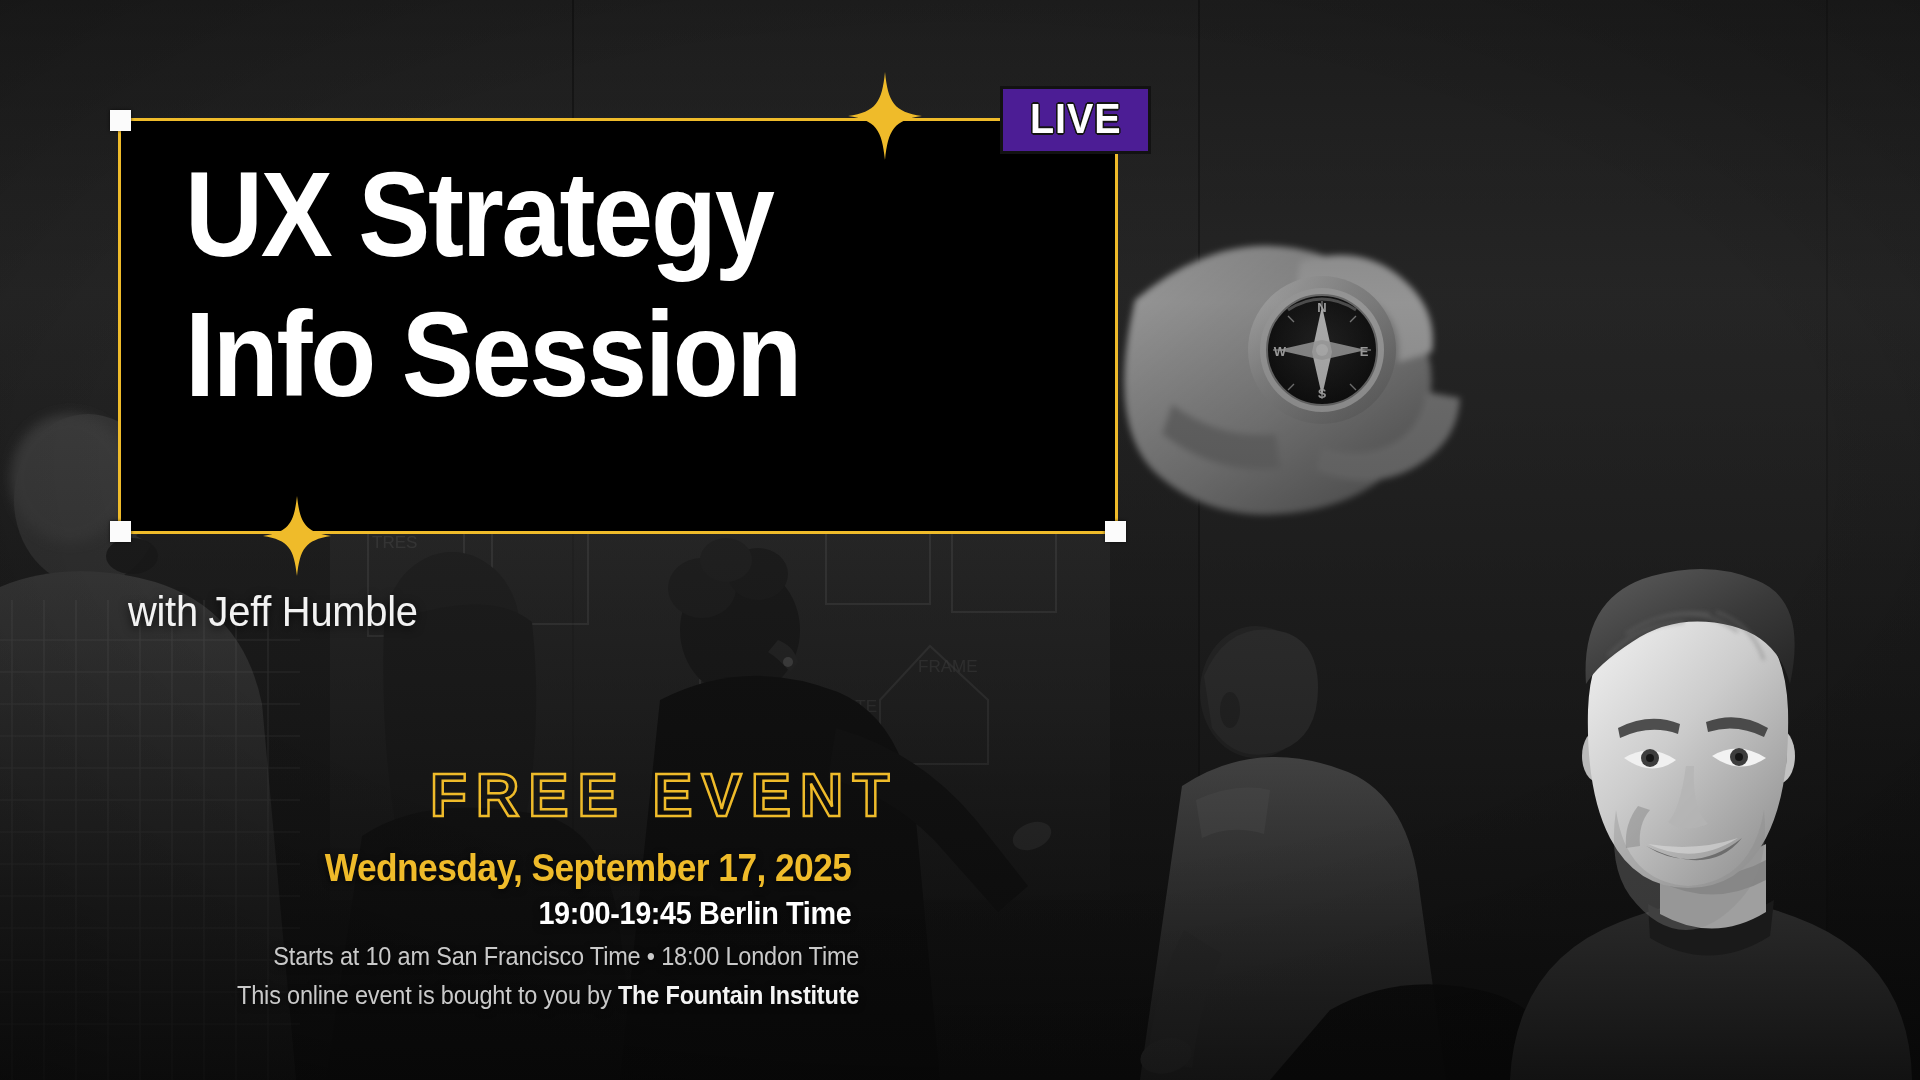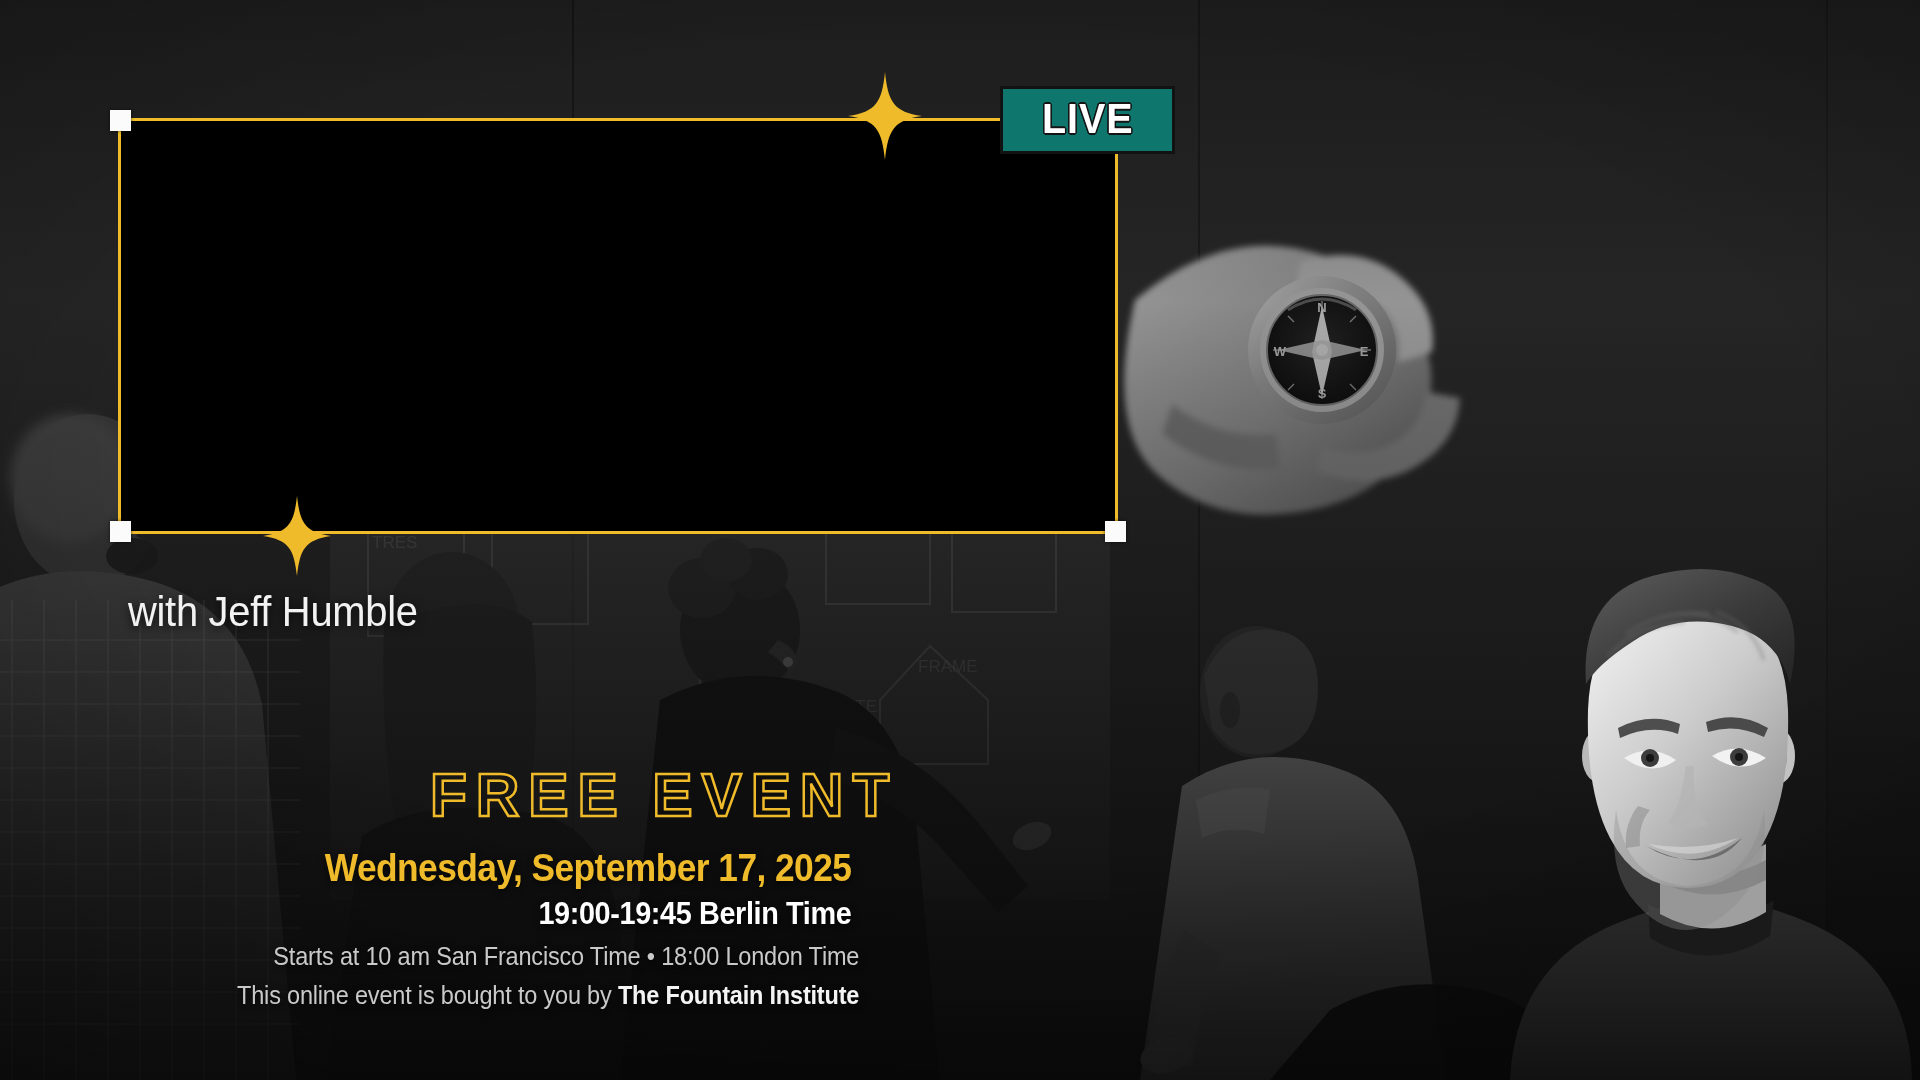--- a/index.html
+++ b/index.html
@@ -72,22 +72,22 @@
     transform:scaleX(.90);
     transform-origin:left center;
     white-space:nowrap;
   }
   .title-line + .title-line { margin-top:22px; }
 
   
   .live-badge {
     position:absolute;
     left:1000px; top:86px;
-    padding:9px 36px 11px;
-    background:#0f766e;
+    padding:9px 24px 11px;
+    background:#4c1d95;
     border:3px solid #121212;
     z-index:6;
   }
   .live-badge span {
     display:block;
     color:#ffffff;
     font-family:"Liberation Sans", sans-serif;
     font-weight:700;
     font-size:42px;
     line-height:1;
@@ -423,20 +423,24 @@
     <svg viewBox="0 0 74 88" width="74" height="88" aria-hidden="true">
       <path d="M37 0 C40 30 46 40 74 44 C46 48 40 58 37 88 C34 58 28 48 0 44 C28 40 34 30 37 0 Z" fill="#EFBB2A"></path>
     </svg>
   </span>
   <span class="sparkle bottom">
     <svg viewBox="0 0 68 80" width="68" height="80" aria-hidden="true">
       <path d="M34 0 C37 27 42 36 68 40 C42 44 37 53 34 80 C31 53 26 44 0 40 C26 36 31 27 34 0 Z" fill="#EFBB2A"></path>
     </svg>
   </span>
 
+  <div class="title-block">
+    <div class="title-line">UX Strategy</div>
+    <div class="title-line">Info Session</div>
+  </div>
 
   <div class="live-badge">
     <span>LIVE</span>
   </div>
 
   <div class="presenter">with Jeff Humble</div>
 
   <div class="info-block">
     <div class="free-event">FREE EVENT</div>
     <div class="event-date">Wednesday, September 17, 2025</div>

